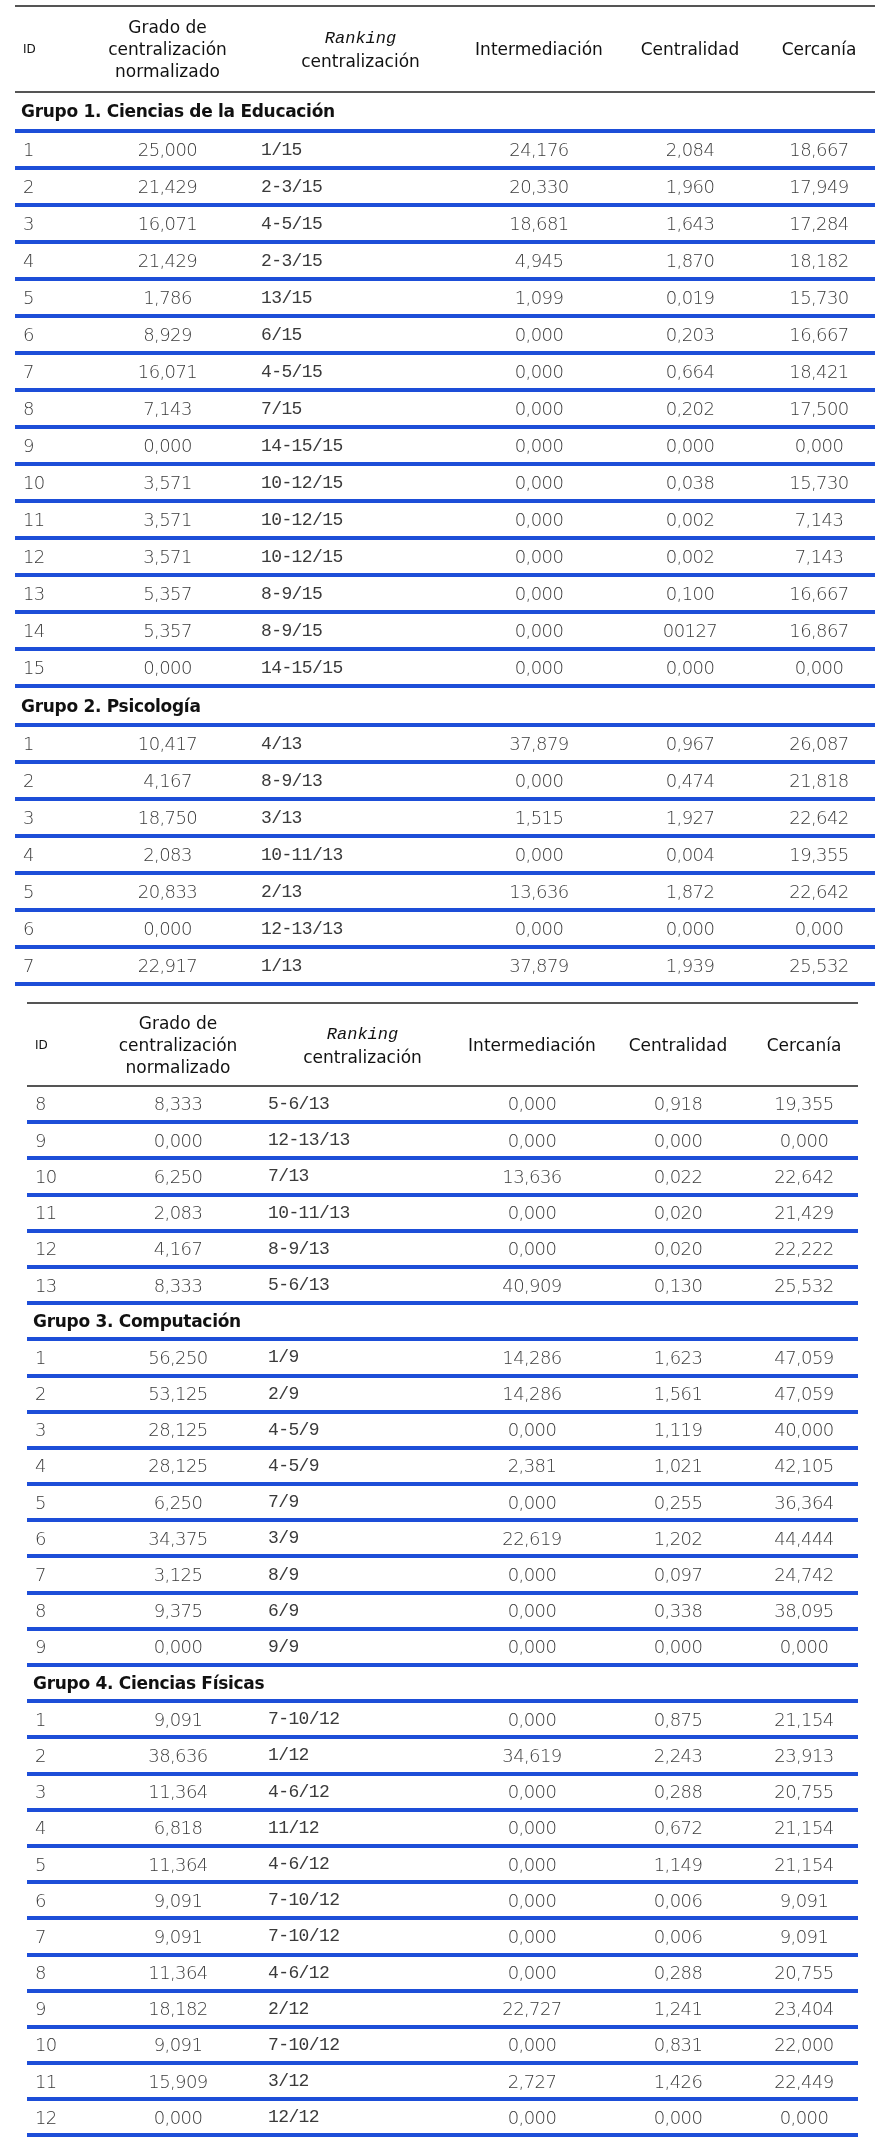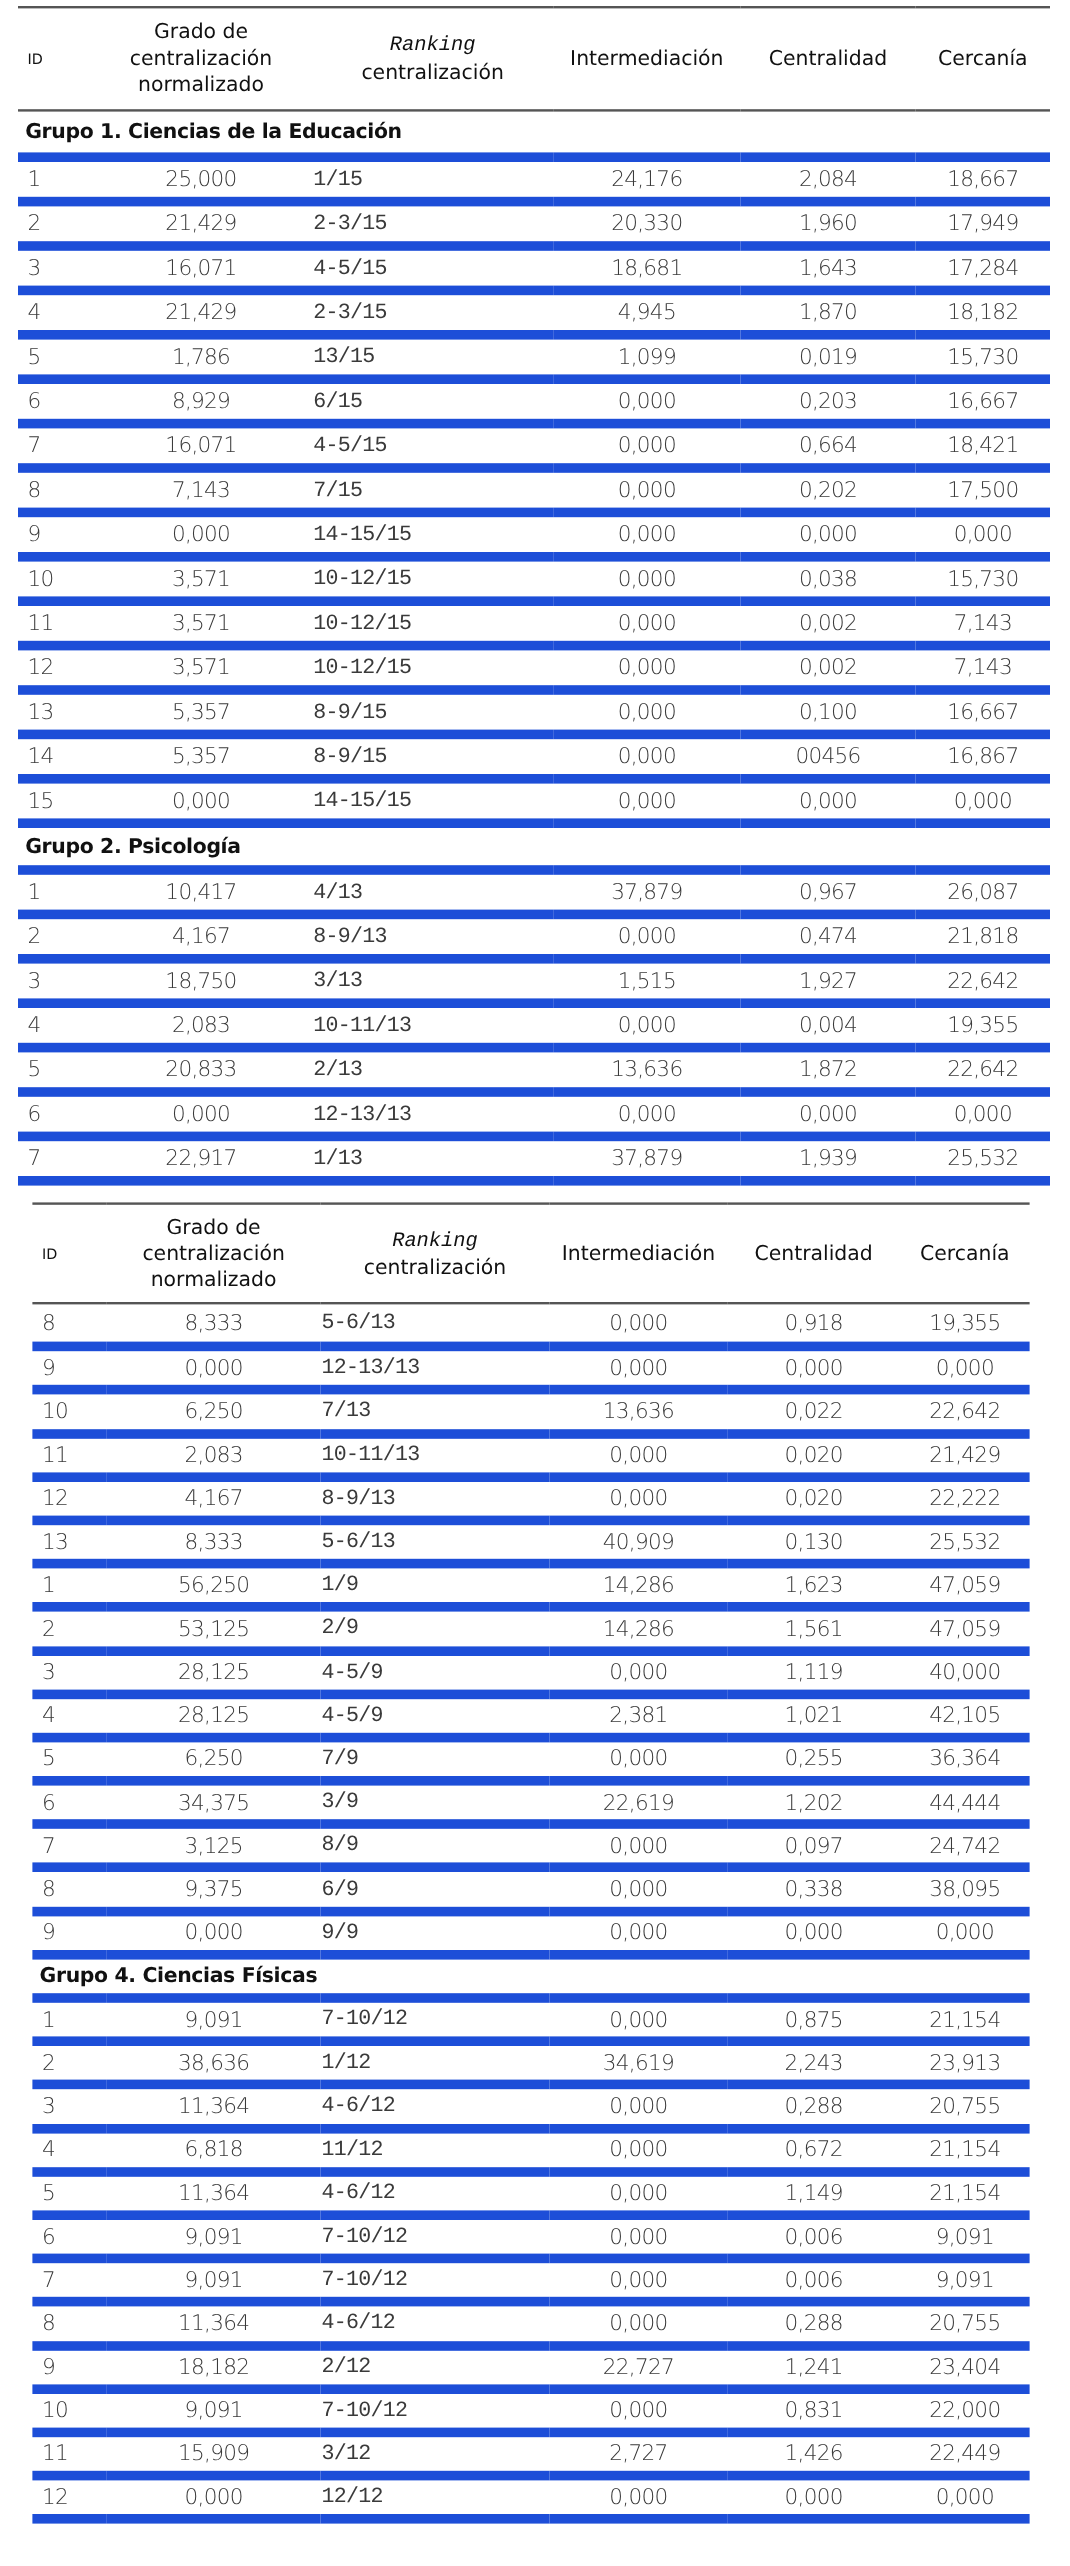--- a/index.html
+++ b/index.html
@@ -10,21 +10,21 @@
   #t2 { left:27px; top:1002px; width:831px; }
   table { border-collapse:collapse; width:100%; table-layout:fixed; }
   th { font-weight:normal; color:#111; font-size:17px; line-height:22px; vertical-align:middle; }
   thead tr { border-top:2px solid #555; border-bottom:2px solid #555; }
   #t1 thead tr { height:86px; }
   #t2 thead tr { height:83px; }
   th.id { font-size:12px; text-align:left; padding-left:8px;margin-top:21px; }
   th.center { text-align:center; }
   th .ital { font-style:italic;font-family:Liberation Mono, monospace; }
   td { font-size:18px; font-weight:300; color:#3a3a3a; letter-spacing:-0.6px; white-space:nowrap; }
-  tbody tr { border-bottom:8px solid #1d4ed8; }
+  tbody tr { border-bottom:4px solid #1d4ed8; }
   #t1 tbody tr { height:37px; }
   #t1 tbody tr.group { height:39px; }
   #t2 tbody tr { height:36.2px; }
   td.id { text-align:left; padding-left:8px; }
   td.c { text-align:center; }
   td.r { padding-right:8px;font-family:Liberation Mono, monospace; }
   tr.group td { font-size:17px; font-weight:bold; color:#111; letter-spacing:-0.3px; padding-left:6px; text-align:left; }
   tbody tr:first-child { border-top:none; }
 </style>
 </head>
@@ -163,21 +163,21 @@
           <td class="r">8-9/15</td>
           <td class="c">0,000</td>
           <td class="c">0,100</td>
           <td class="c">16,667</td>
         </tr>
         <tr>
           <td class="id">14</td>
           <td class="c">5,357</td>
           <td class="r">8-9/15</td>
           <td class="c">0,000</td>
-          <td class="c">00456</td>
+          <td class="c">00127</td>
           <td class="c">16,867</td>
         </tr>
         <tr>
           <td class="id">15</td>
           <td class="c">0,000</td>
           <td class="r">14-15/15</td>
           <td class="c">0,000</td>
           <td class="c">0,000</td>
           <td class="c">0,000</td>
         </tr>
@@ -313,20 +313,23 @@
           <td class="c">22,222</td>
         </tr>
         <tr>
           <td class="id">13</td>
           <td class="c">8,333</td>
           <td class="r">5-6/13</td>
           <td class="c">40,909</td>
           <td class="c">0,130</td>
           <td class="c">25,532</td>
         </tr>
+        <tr class="group">
+          <td colspan="6">Grupo 3. Computación</td>
+        </tr>
         <tr>
           <td class="id">1</td>
           <td class="c">56,250</td>
           <td class="r">1/9</td>
           <td class="c">14,286</td>
           <td class="c">1,623</td>
           <td class="c">47,059</td>
         </tr>
         <tr>
           <td class="id">2</td>

